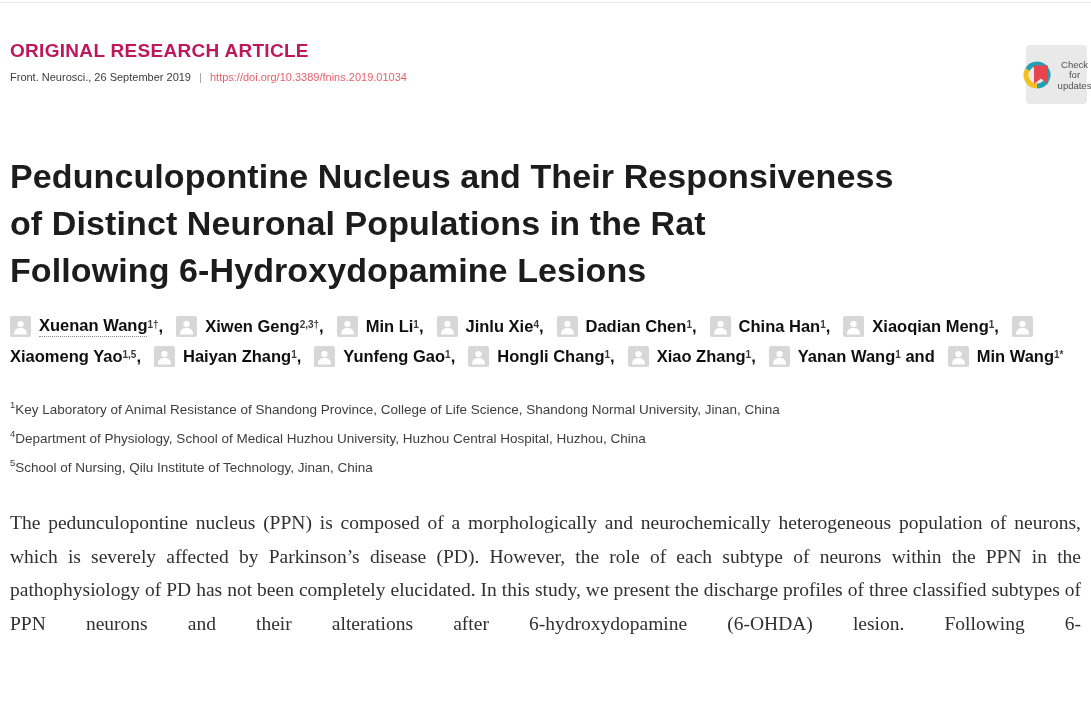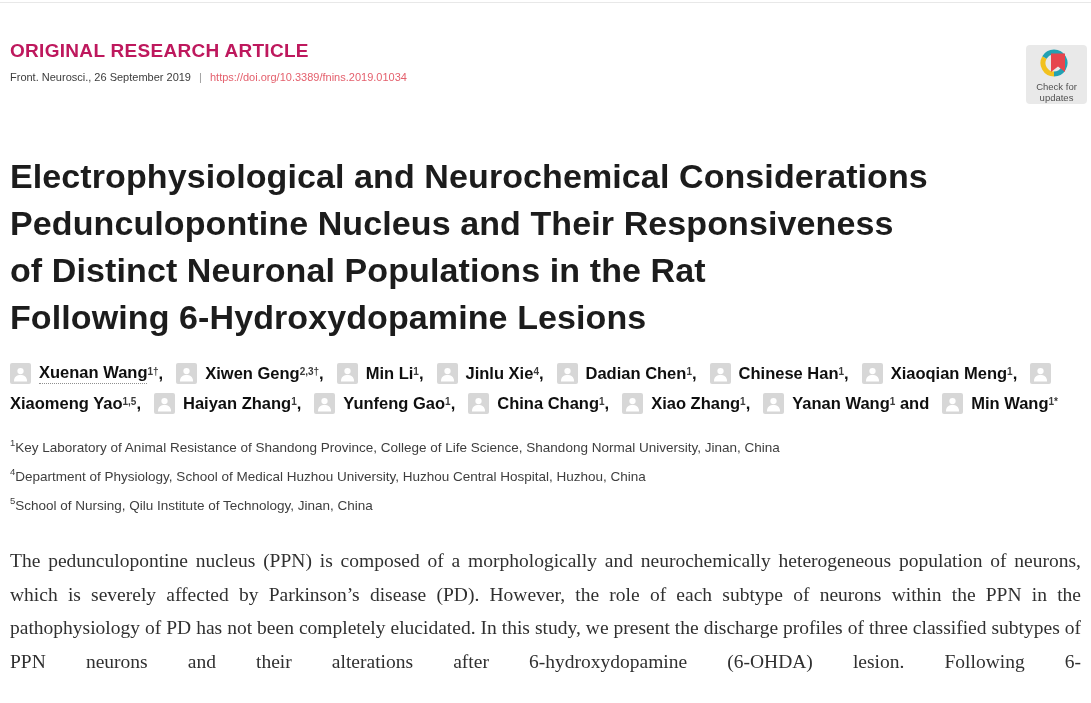--- a/index.html
+++ b/index.html
@@ -13,42 +13,42 @@
     margin-top:40px;font-size:19px;font-weight:bold;color:#be185d;letter-spacing:.3px;
   }
   .dateline{margin-top:9px;font-size:11px;color:#3c3c3c;}
   .dateline .sep{color:#9a9a9a;margin:0 5px;}
   .doi-link{color:#e4606d;text-decoration:none;cursor:pointer;}
 
   
   .badge{
     position:absolute;top:45px;right:4px;width:61px;height:59px;
     background:#e9e9e9;border-radius:4px;cursor:pointer;
-    display:flex;flex-direction:column;align-items:center;justify-content:center;
+    display:flex;flex-direction:row;align-items:center;justify-content:center;
   }
   .badge-text{font-size:9.5px;line-height:10.5px;color:#515151;text-align:center;margin-top:2px;}
 
   
   .title{margin-top:70px;font-size:34px;line-height:47px;font-weight:bold;color:#1c1c1c;letter-spacing:.1px;}
 
   
   .authors{margin-top:17px;}
   .author-line{display:flex;align-items:center;height:30px;font-size:16.5px;font-weight:bold;color:#0f0f0f;}
   .author{display:flex;align-items:center;margin-right:13px;cursor:pointer;justify-content:center;}
   .avatar{
     width:21px;height:21px;background:#d7d7d7;border-radius:2px;margin-right:8px;
     display:inline-flex;align-items:center;justify-content:center;flex:none;
   }
   .aname{white-space:pre;}
   .aname.u{border-bottom:1px dotted #8f8f8f;padding-bottom:1px;}
   .author sup{font-size:10px;font-weight:bold;color:#3a3a3a;line-height:0;position:relative;top:-1px;}
   .suffix{white-space:pre;}
 
   
-  .affils{margin-top:13px;}
+  .affils{margin-top:22px;}
   .affil{font-size:13.5px;line-height:24.5px;color:#3e3e3e;}
   .affil sup{font-size:9.5px;}
 
   
   .abstract{
     margin-top:26px;font-family:"Liberation Serif","DejaVu Serif",serif;
     font-size:19.5px;line-height:33.5px;color:#303030;
     text-align:justify;text-align-last:justify;
   }
 </style>
@@ -74,21 +74,20 @@
 <div class="content">
   <div class="kicker">ORIGINAL RESEARCH ARTICLE</div>
 
   <div class="dateline">
     <span>Front. Neurosci., 26 September 2019</span>
     <span class="sep">|</span>
     <a class="doi-link">https://doi.org/10.3389/fnins.2019.01034</a>
   </div>
 
   <div class="title" id="title-box">
-      <div>Electrophysiological and Neurochemical Considerations</div>
       <div>Pedunculopontine Nucleus and Their Responsiveness</div>
       <div>of Distinct Neuronal Populations in the Rat</div>
       <div>Following 6-Hydroxydopamine Lesions</div>
     </div>
 
   <div class="authors">
     <div class="author-line" id="authors-line1">
         <span class="author">
           <span class="avatar">
             <svg width="21" height="21" viewBox="0 0 24 24">
@@ -144,21 +143,21 @@
           <sup>1</sup>
           <span class="suffix">,</span>
         </span>
         <span class="author">
           <span class="avatar">
             <svg width="21" height="21" viewBox="0 0 24 24">
               <circle cx="12" cy="9.2" r="3.6" fill="#ffffff"></circle>
               <path d="M4.5 21 C4.5 15.8 8 13.8 12 13.8 C16 13.8 19.5 15.8 19.5 21 Z" fill="#ffffff"></path>
             </svg>
           </span>
-          <span class="aname">Chinese Han</span>
+          <span class="aname">China Han</span>
           <sup>1</sup>
           <span class="suffix">,</span>
         </span>
         <span class="author">
           <span class="avatar">
             <svg width="21" height="21" viewBox="0 0 24 24">
               <circle cx="12" cy="9.2" r="3.6" fill="#ffffff"></circle>
               <path d="M4.5 21 C4.5 15.8 8 13.8 12 13.8 C16 13.8 19.5 15.8 19.5 21 Z" fill="#ffffff"></path>
             </svg>
           </span>
@@ -203,21 +202,21 @@
           <sup>1</sup>
           <span class="suffix">,</span>
         </span>
         <span class="author">
           <span class="avatar">
             <svg width="21" height="21" viewBox="0 0 24 24">
               <circle cx="12" cy="9.2" r="3.6" fill="#ffffff"></circle>
               <path d="M4.5 21 C4.5 15.8 8 13.8 12 13.8 C16 13.8 19.5 15.8 19.5 21 Z" fill="#ffffff"></path>
             </svg>
           </span>
-          <span class="aname">China Chang</span>
+          <span class="aname">Hongli Chang</span>
           <sup>1</sup>
           <span class="suffix">,</span>
         </span>
         <span class="author">
           <span class="avatar">
             <svg width="21" height="21" viewBox="0 0 24 24">
               <circle cx="12" cy="9.2" r="3.6" fill="#ffffff"></circle>
               <path d="M4.5 21 C4.5 15.8 8 13.8 12 13.8 C16 13.8 19.5 15.8 19.5 21 Z" fill="#ffffff"></path>
             </svg>
           </span>

